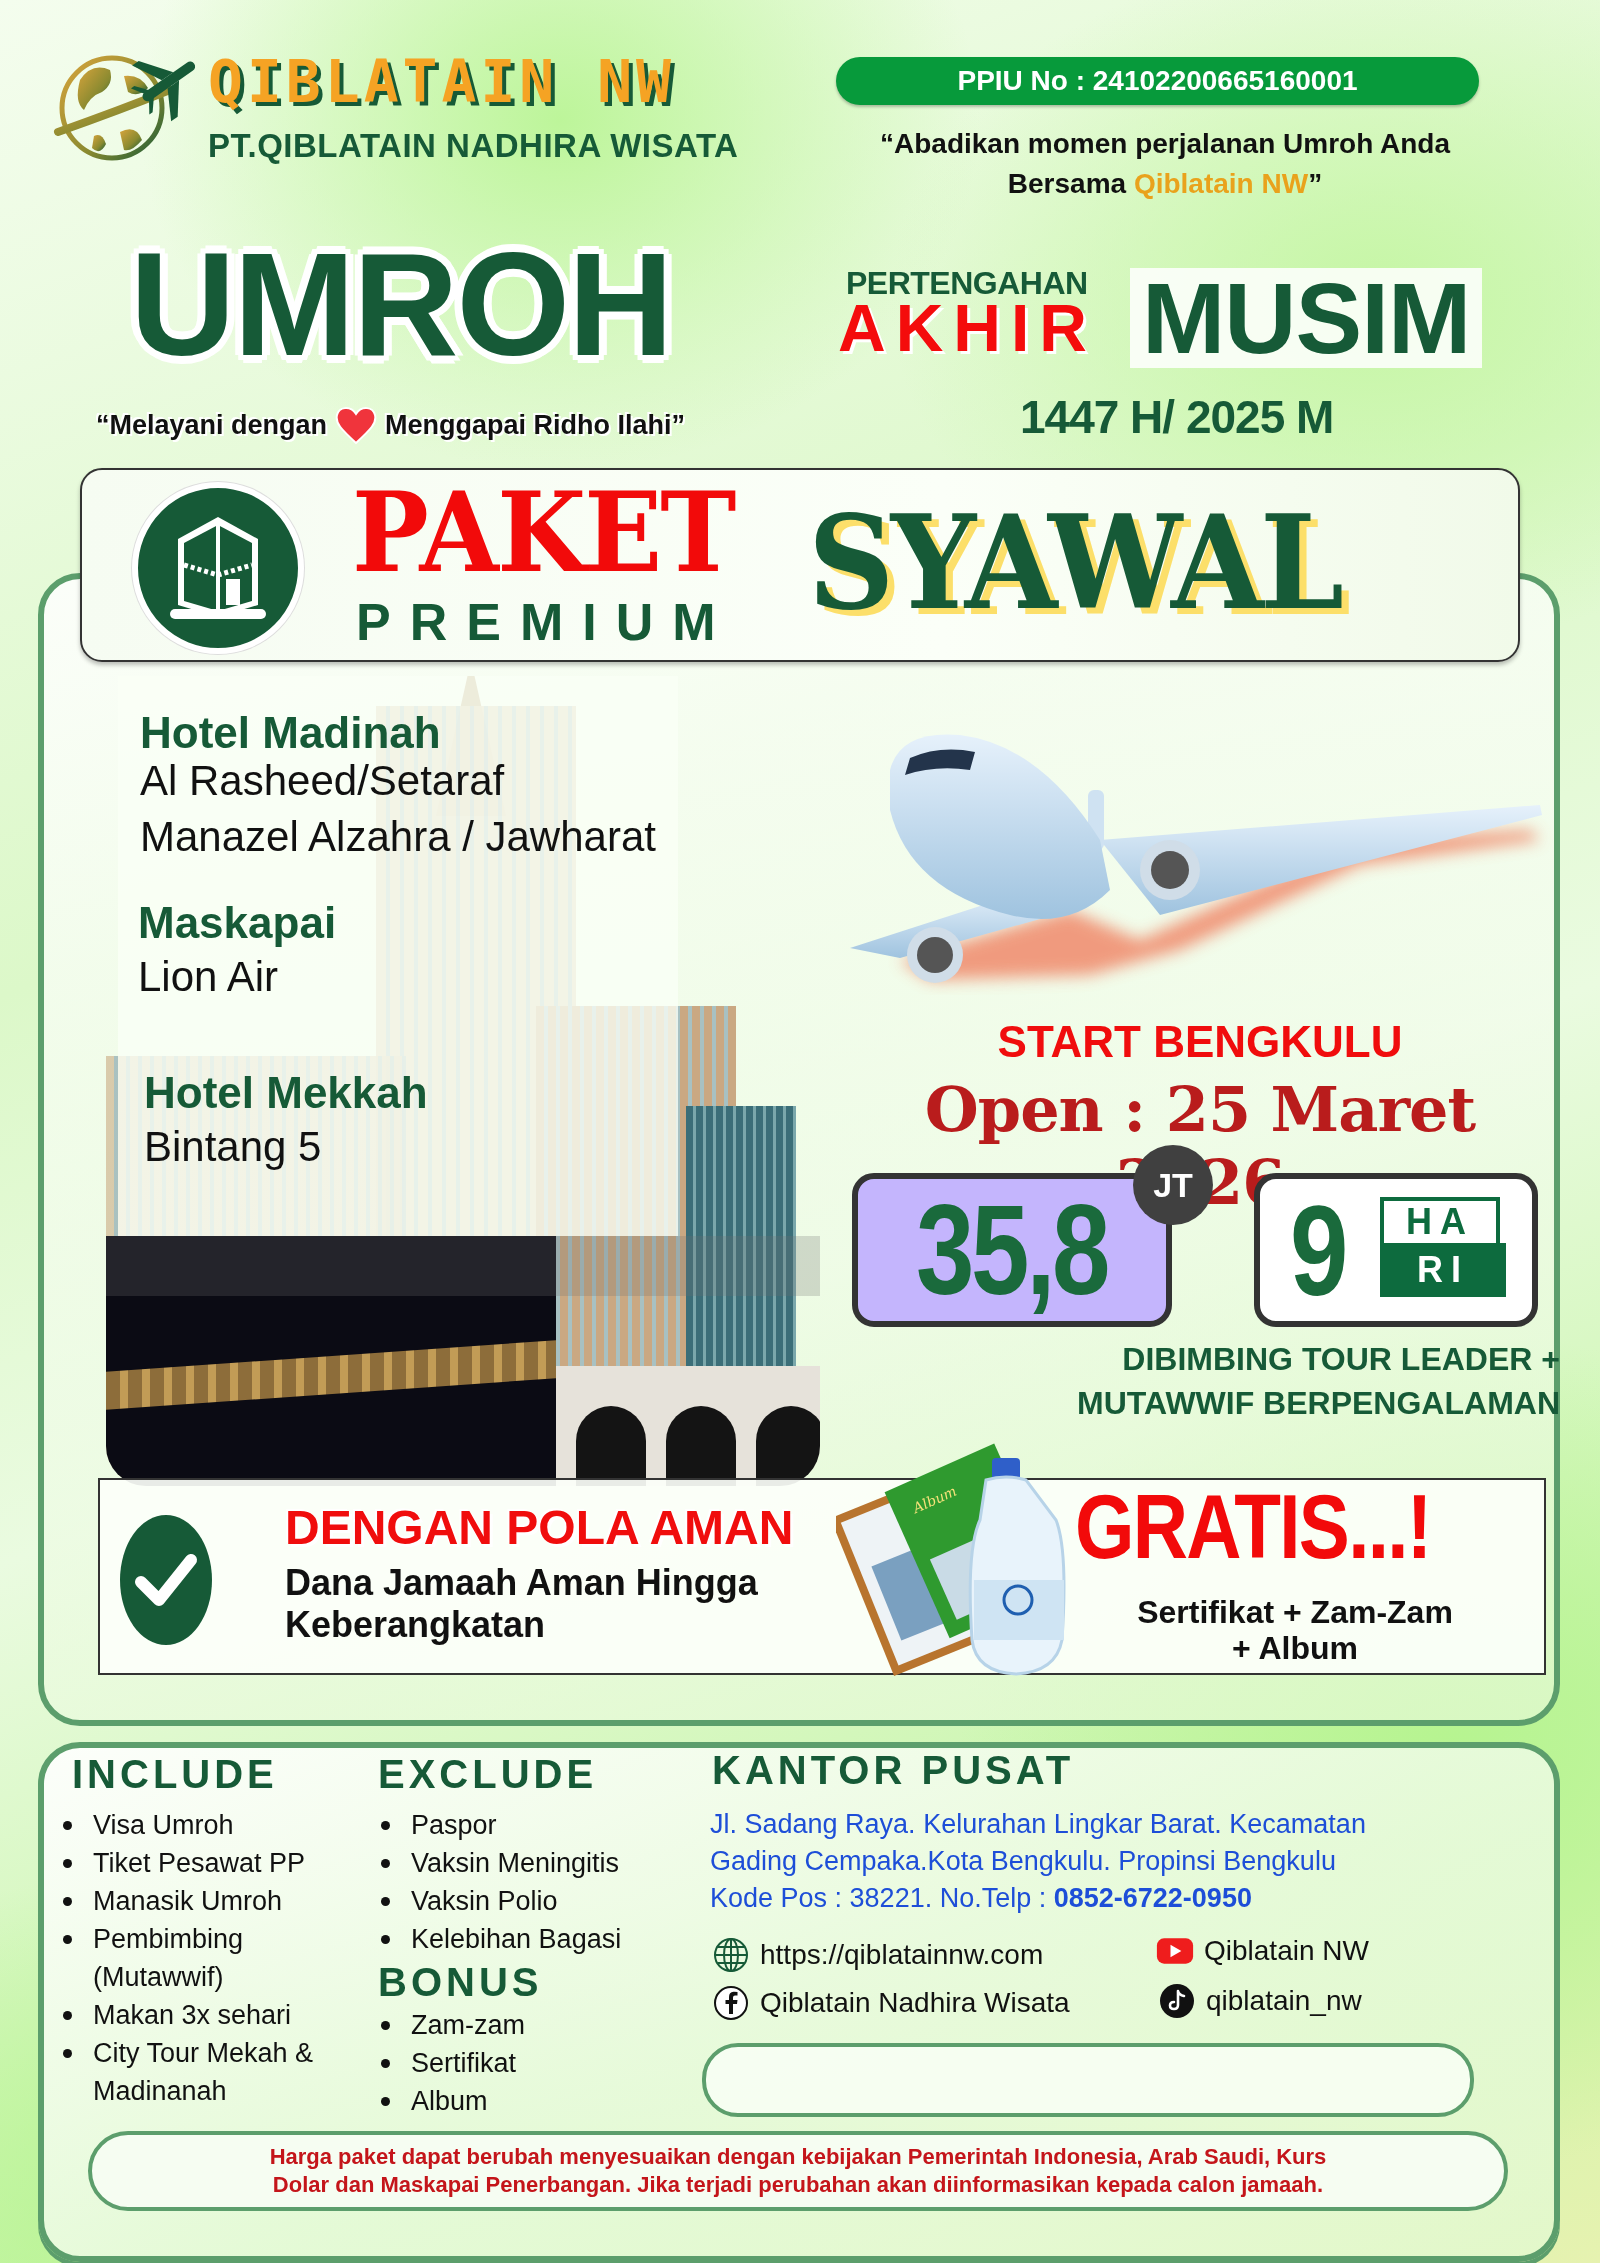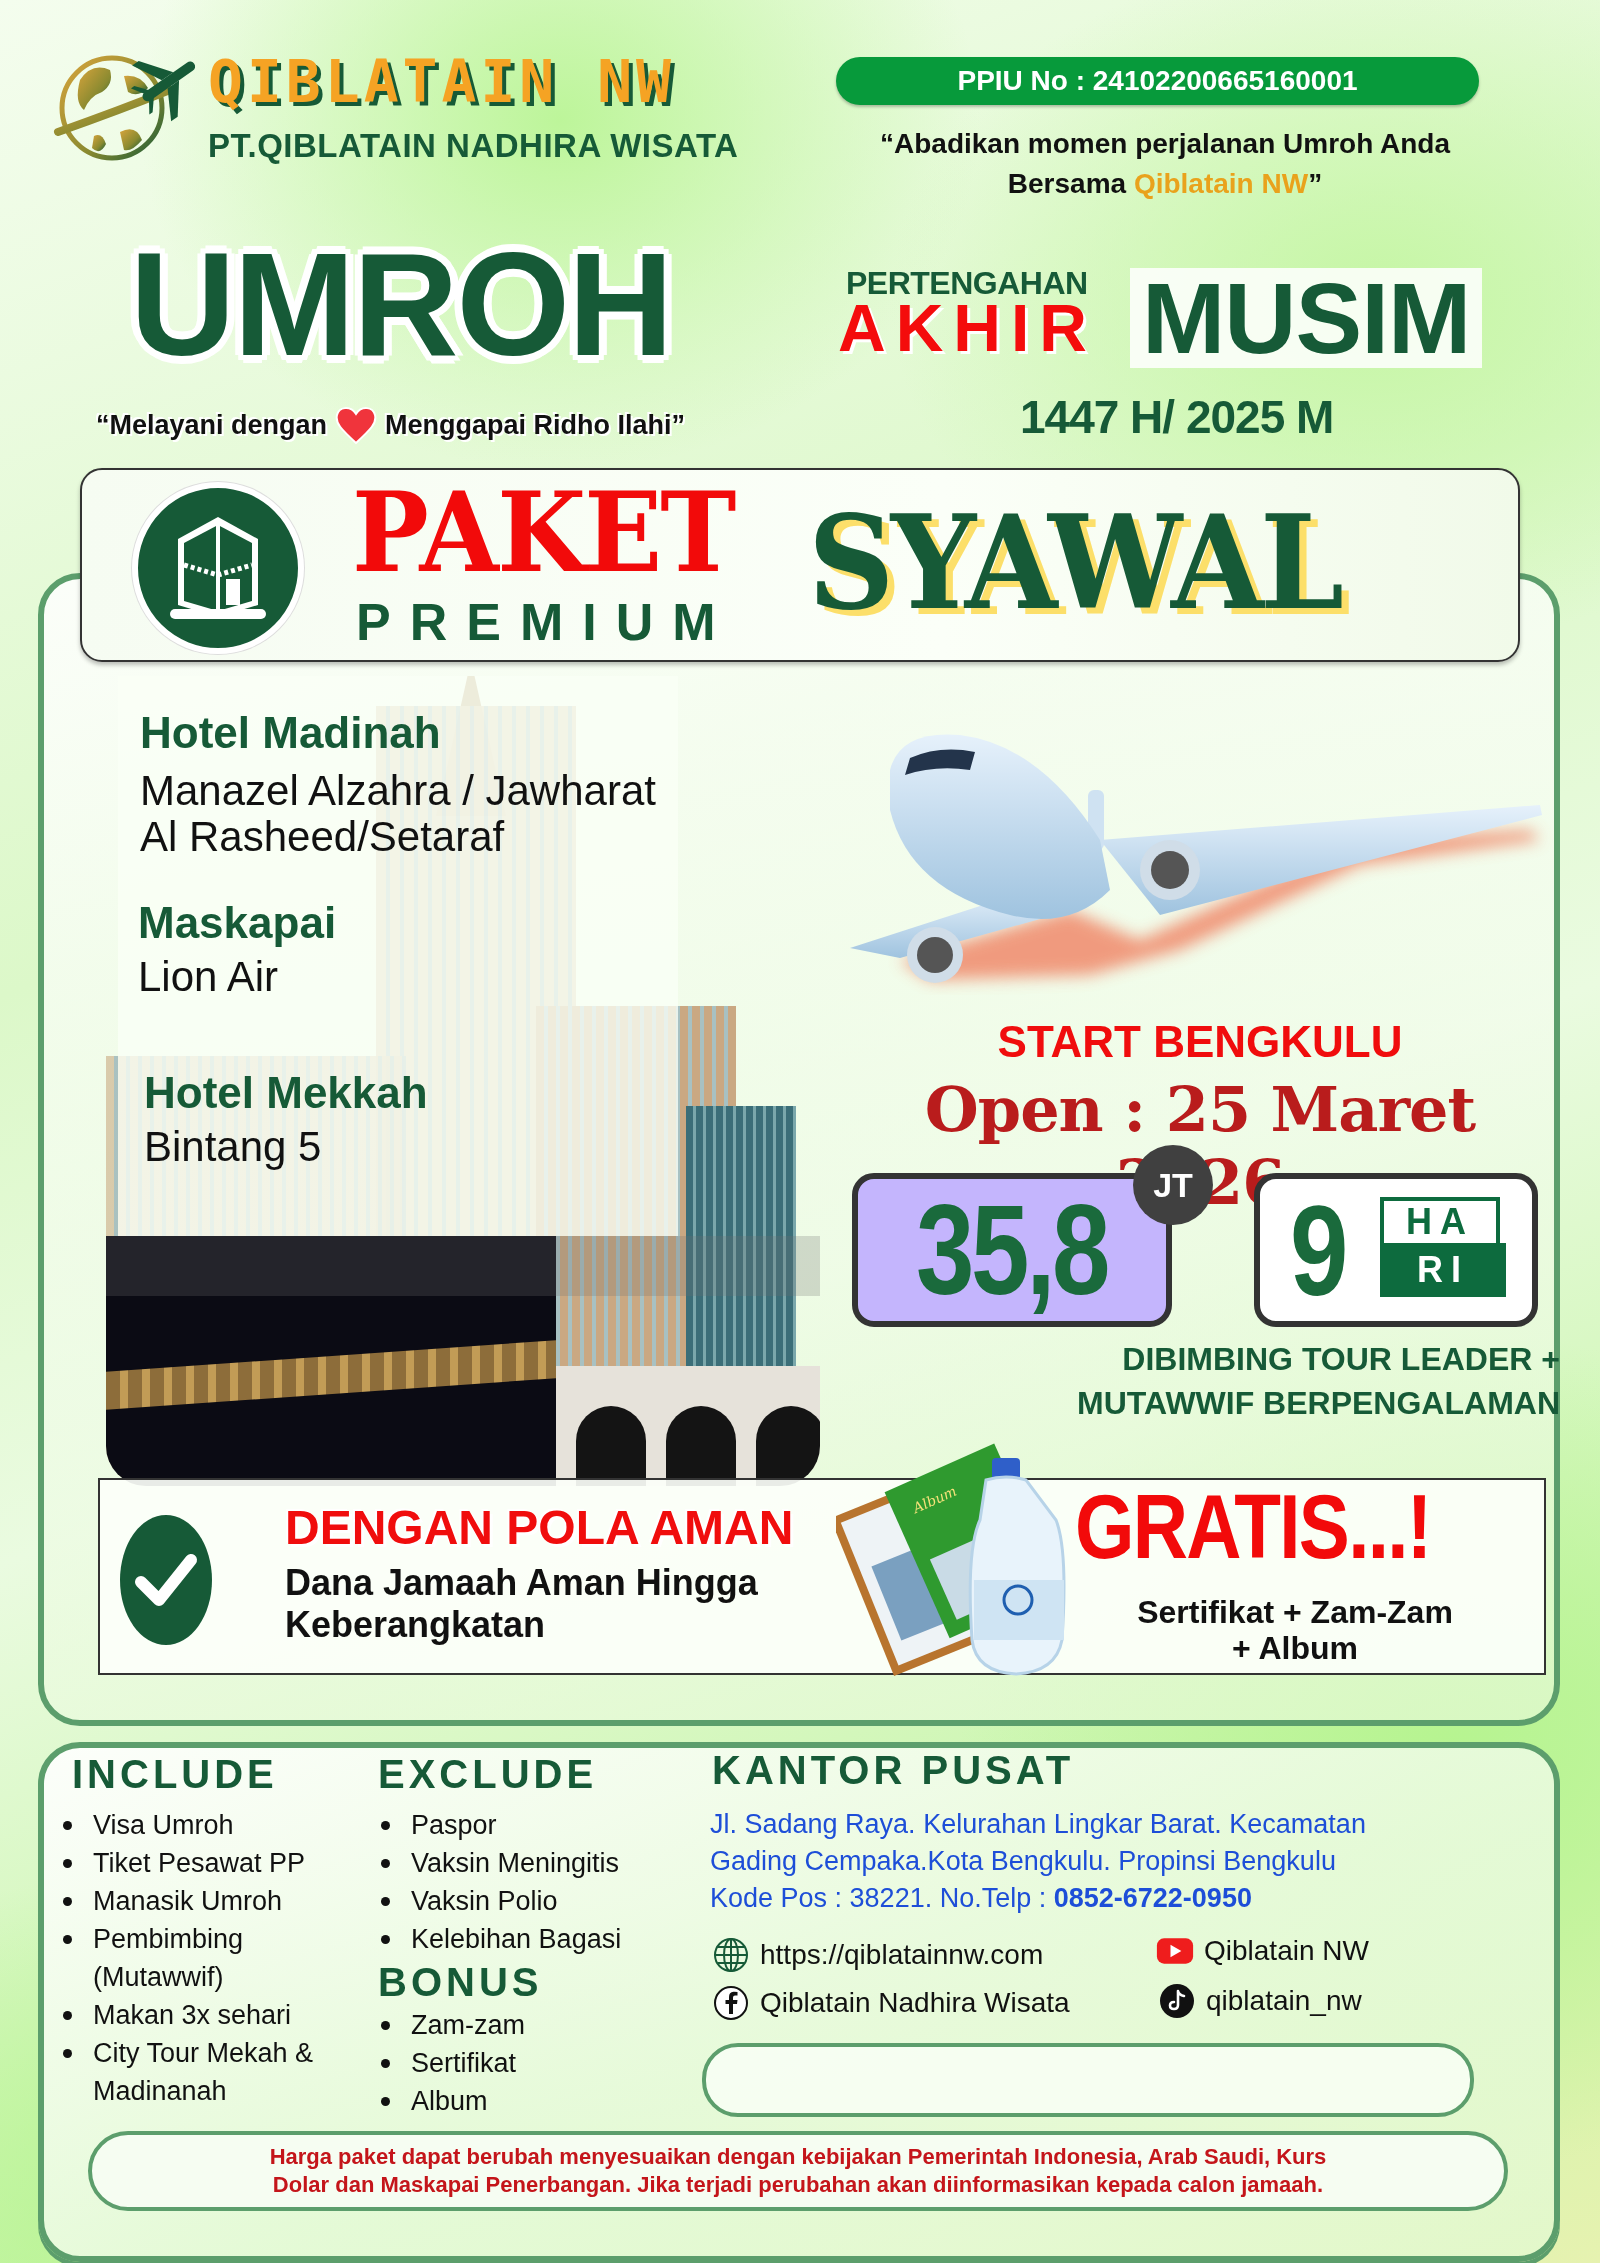--- a/index.html
+++ b/index.html
@@ -227,22 +227,22 @@
       <span style="left:200px"></span>
   </div>
   <div class="kaaba-photo">
     <div class="kaaba-band"></div>
   </div>
   <div class="grey-band"></div>
 </div>
 
 <div class="abs info" style="top:708px;">
   <div class="info-h">Hotel Madinah</div>
+  <div class="info-v">Al Rasheed/Setaraf</div>
   <div class="info-v" style="margin-top:10px;">Manazel Alzahra / Jawharat</div>
-  <div class="info-v">Al Rasheed/Setaraf</div>
 </div>
 <div class="abs info" style="top:898px; left:138px;">
   <div class="info-h">Maskapai</div>
   <div class="info-v" style="margin-top:6px;">Lion Air</div>
 </div>
 <div class="abs info" style="top:1068px; left:144px;">
   <div class="info-h">Hotel Mekkah</div>
   <div class="info-v" style="margin-top:6px;">Bintang 5</div>
 </div>
 

